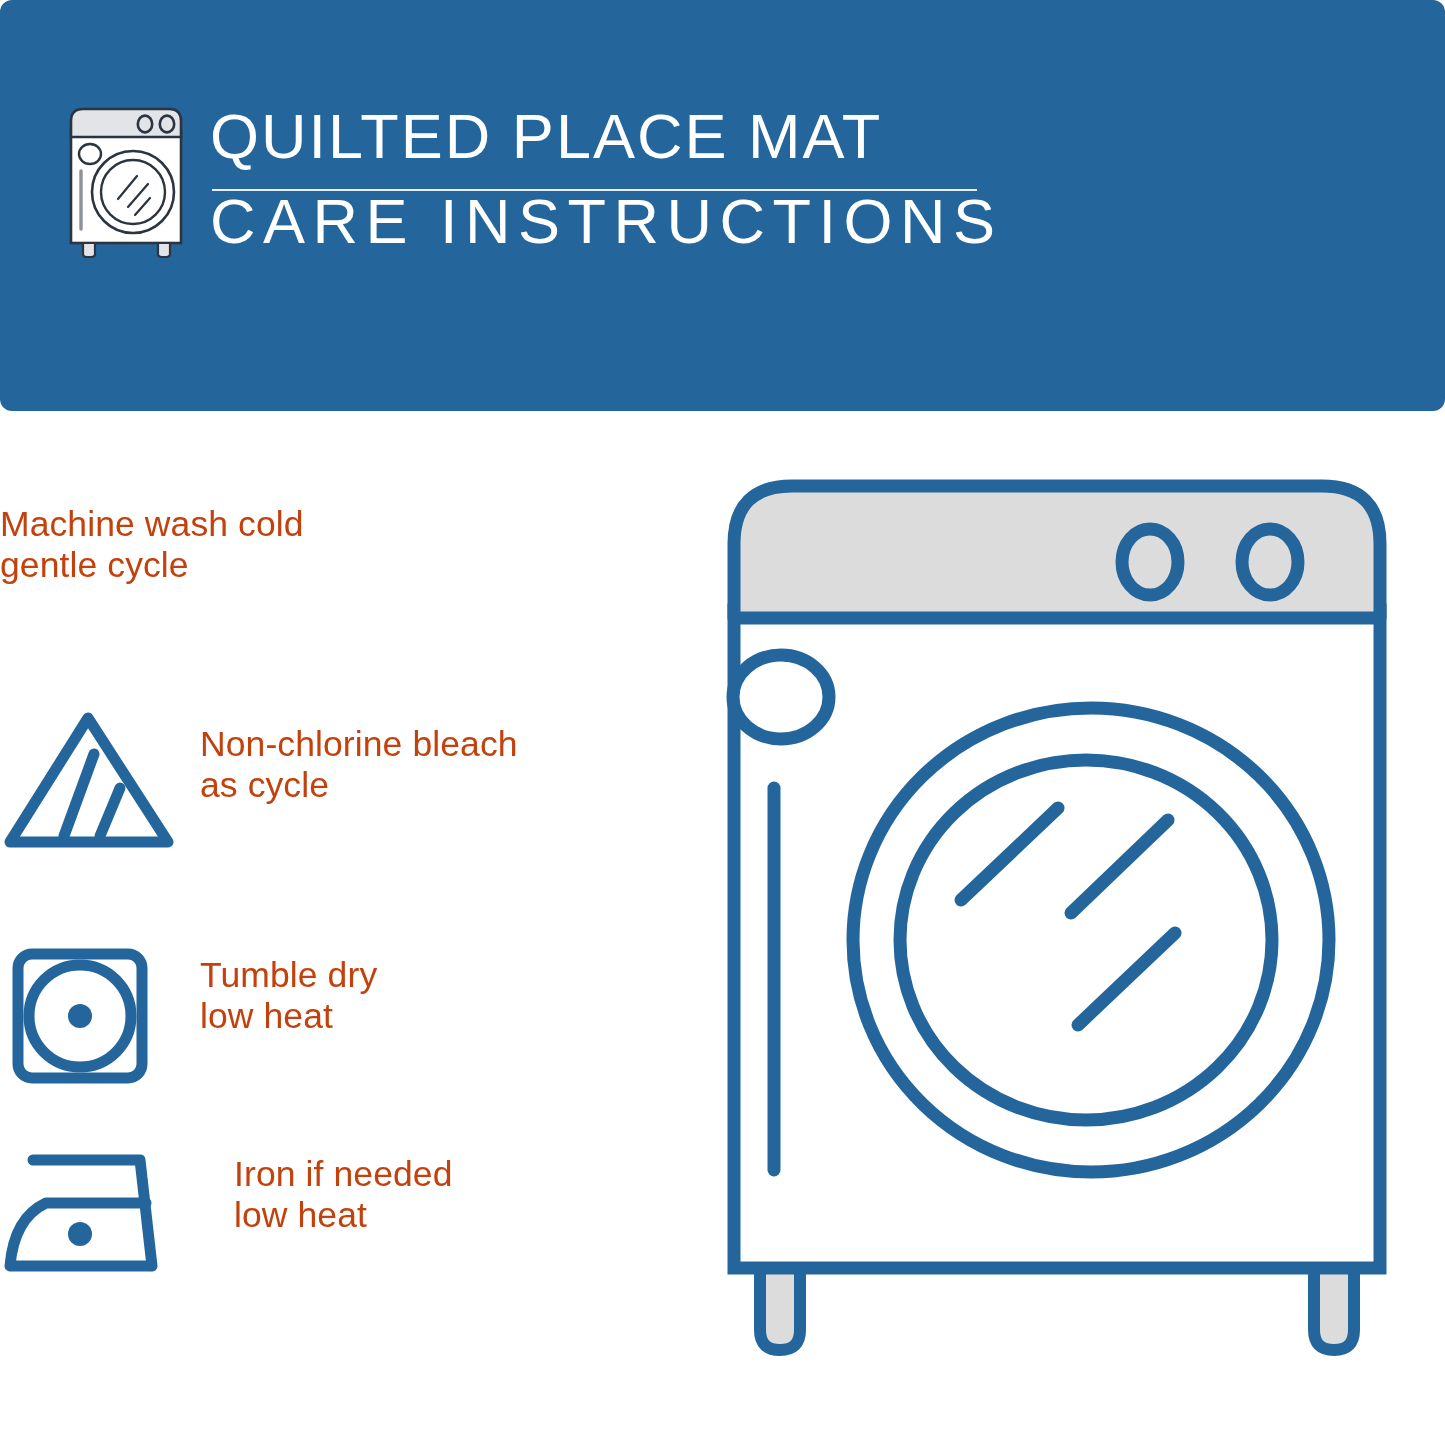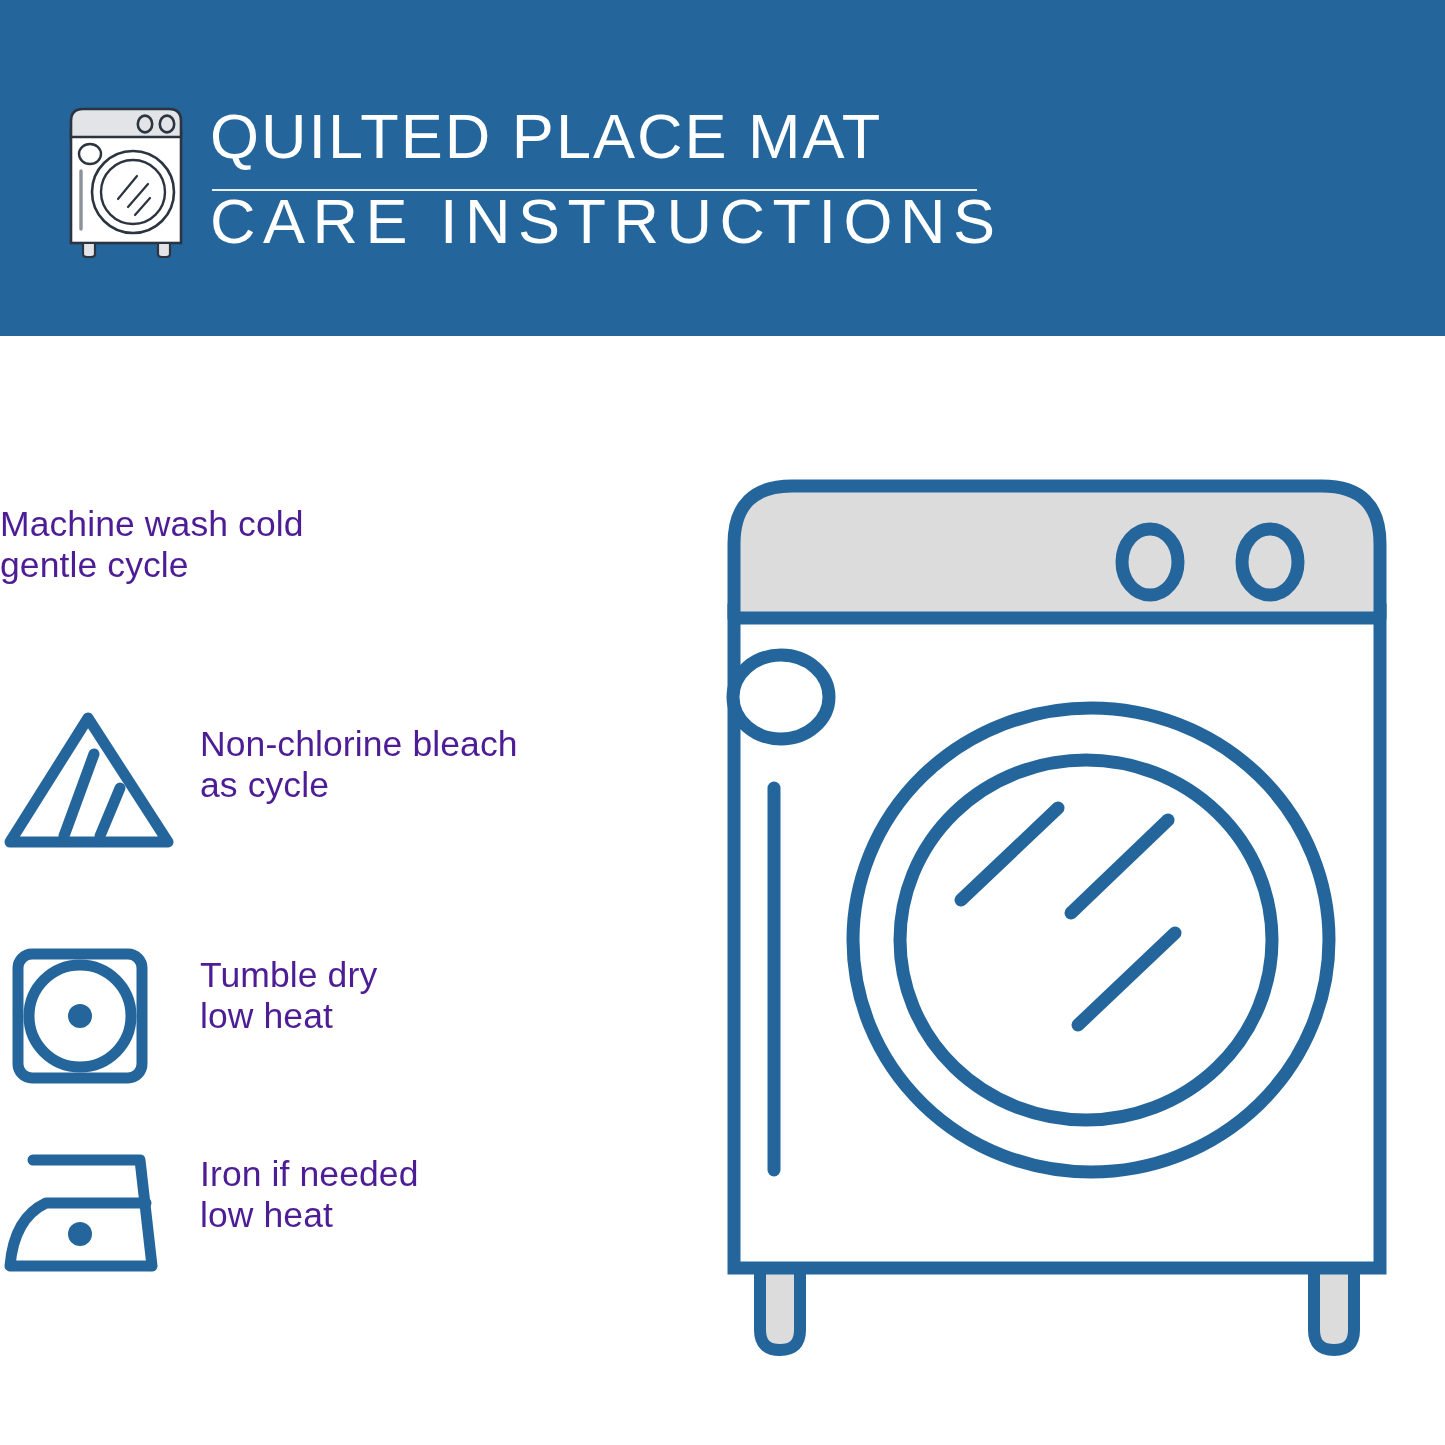--- a/index.html
+++ b/index.html
@@ -17,22 +17,23 @@
     background: #ffffff;
     overflow: hidden;
   }
 
   
   #header-band {
     position: absolute;
     left: 0;
     top: 0;
     width: 1445px;
-    height: 336px;
+    height: 411px;
     background: #24669b;
+    border-radius: 12px;
   }
   #header-logo {
     position: absolute;
     left: 62px;
     top: 103px;
     width: 128px;
     height: 155px;
   }
   #header-titles {
     position: absolute;
@@ -79,32 +80,32 @@
   .care-row {
     position: absolute;
     left: 0;
     width: 700px;
     display: flex;
     align-items: flex-start;
   }
   .care-row[data-row="0"] { top: 145px; }
   .care-row[data-row="1"] { top: 365px; }
   .care-row[data-row="2"] { top: 596px; }
-  .care-row[data-row="3"] { top: 795px; }
+  .care-row[data-row="3"] { top: 795px; gap: 34px; }
 
   .care-symbol {
     width: 200px;
     min-width: 200px;
     height: 160px;
     position: relative;
   }
   .care-symbol svg { display: block; }
 
   .care-text {
-    color: #4c1d95;
+    color: #c2410c;
     font-size: 35.5px;
     line-height: 41px;
     letter-spacing: 0.1px;
     padding-top: 14px;
     font-family: "Liberation Sans", sans-serif;
   }
   .care-text .ln { display: block; white-space: nowrap; }
 
   
   #washer-illustration {

